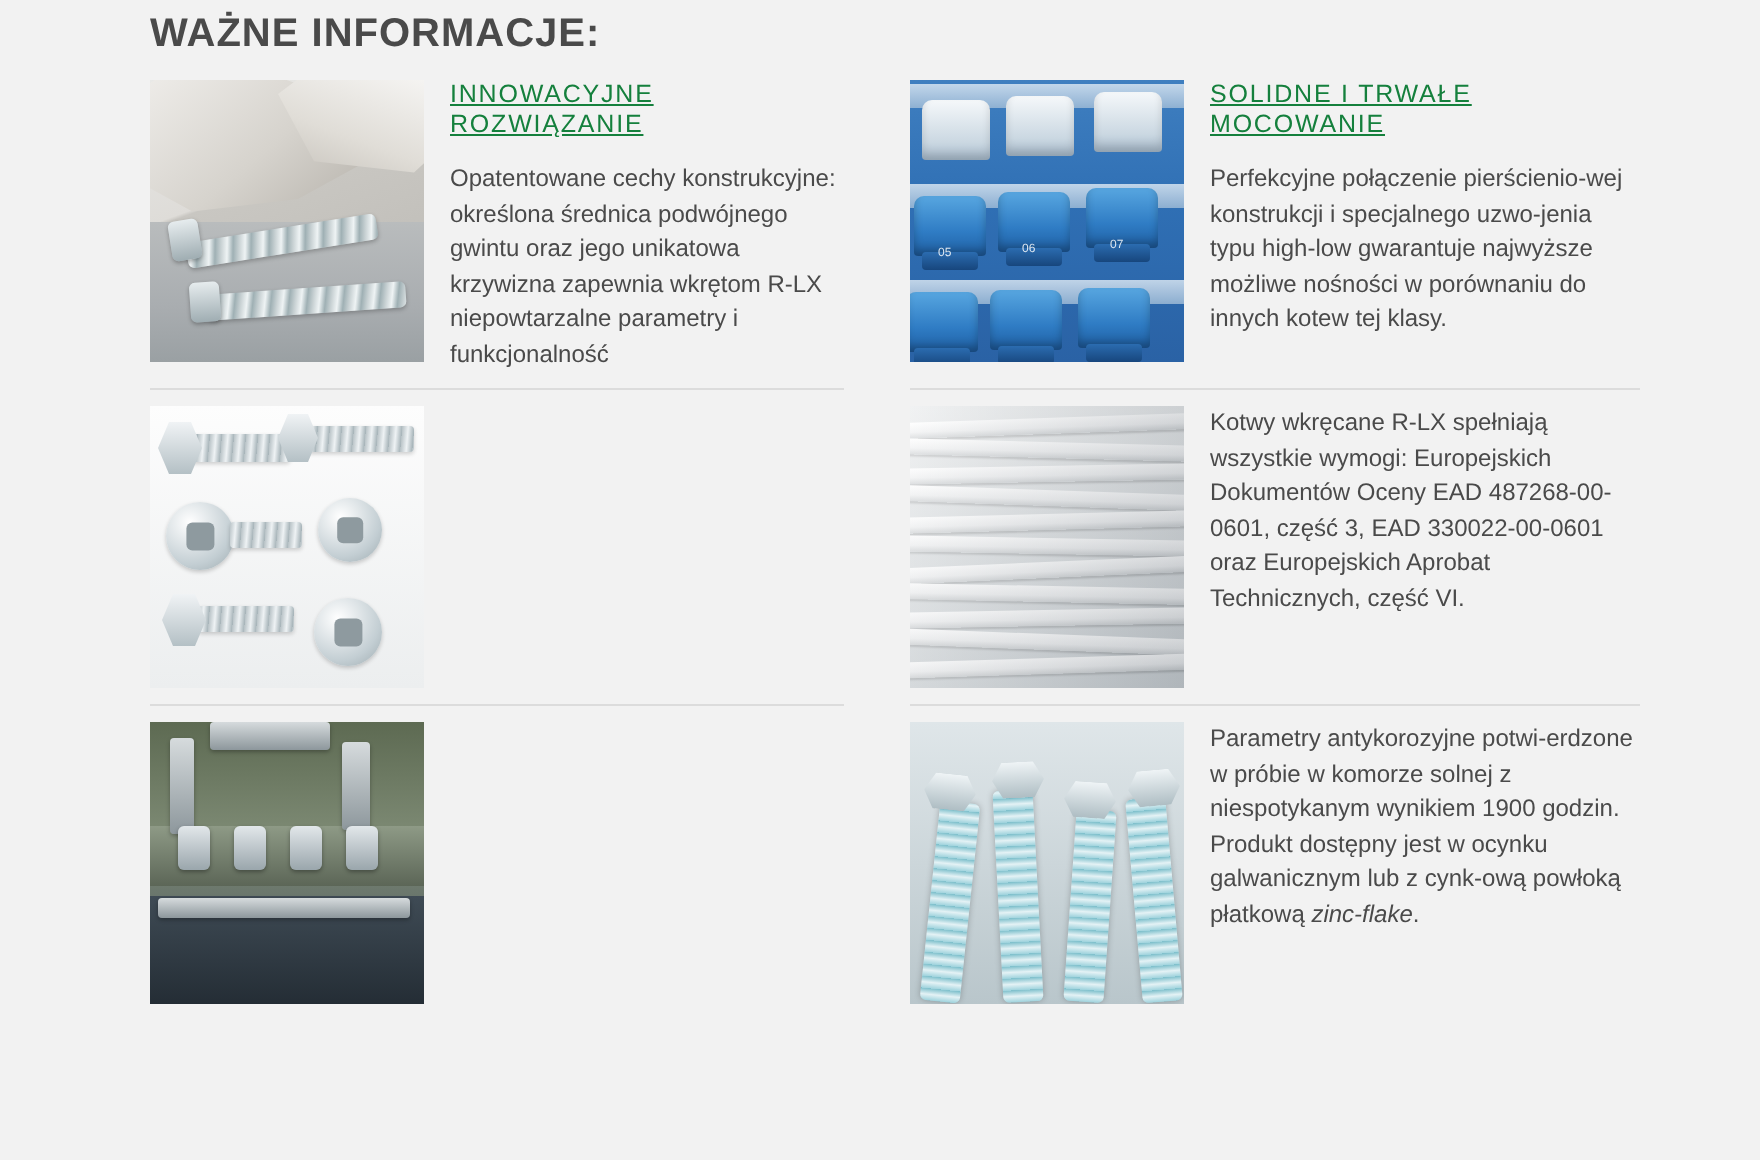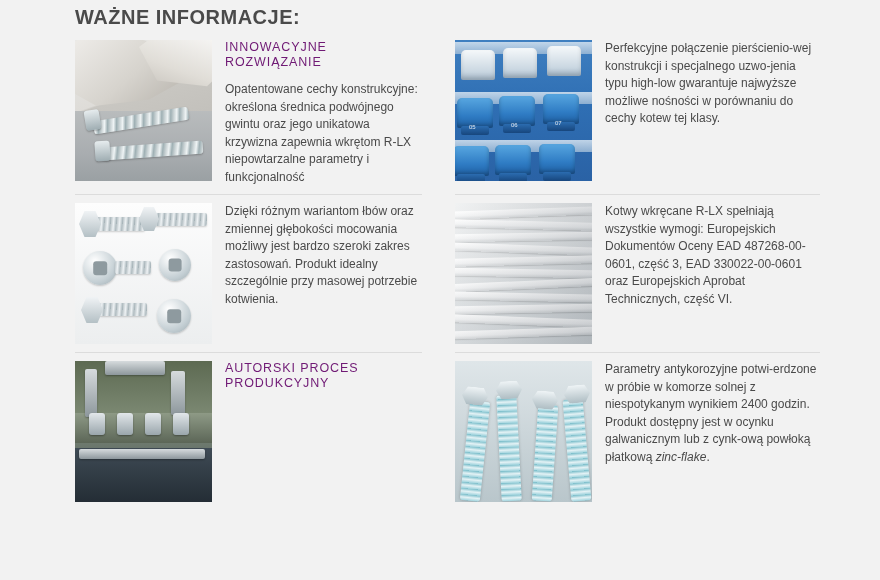--- a/index.html
+++ b/index.html
@@ -60,26 +60,27 @@
     background: #cfd3d6;
   }
   .cell.right .thumb {
     width: 137px;
   }
   .txt {
     flex: 1 1 auto;
     min-width: 0;
   }
   .card-title {
-    color: #701a75;
+    color: #15803d;
     font-size: 12.5px;
     letter-spacing: 0.9px;
     line-height: 15px;
     margin: 0 0 11px 0;
     text-transform: uppercase;
+    text-decoration: underline;
   }
   .card-body {
     font-size: 12px;
     line-height: 17.5px;
     color: #4a4a4a;
     margin: 0;
   }
   .card-body em {
     font-style: italic;
   }
@@ -289,21 +290,22 @@
             <div class="rowband" style="top:100px;"></div>
             <div class="seat" style="left:-2px; top:106px;"></div>
             <div class="seat" style="left:40px; top:105px;"></div>
             <div class="seat" style="left:84px; top:104px;"></div>
             <div class="num" style="left:14px; top:84px;">05</div>
             <div class="num" style="left:56px; top:82px;">06</div>
             <div class="num" style="left:100px; top:80px;">07</div>
           </div>
         </div>
         <div class="txt">
-          <p class="card-body">Perfekcyjne połączenie pierścienio-wej konstrukcji i specjalnego uzwo-jenia typu high-low gwarantuje najwyższe możliwe nośności w porównaniu do cechy kotew tej klasy.</p>
+          <div class="card-title">SOLIDNE I TRWAŁE MOCOWANIE</div>
+          <p class="card-body">Perfekcyjne połączenie pierścienio-wej konstrukcji i specjalnego uzwo-jenia typu high-low gwarantuje najwyższe możliwe nośności w porównaniu do innych kotew tej klasy.</p>
         </div>
       </div>
     </div>
 
     <div class="divider-row">
       <div class="divider-cell">
           <div class="line"></div>
         </div>
       <div class="divider-cell right">
           <div class="line"></div>
@@ -320,21 +322,20 @@
             <div class="hex" style="left:64px; top:4px; width:20px; height:24px;"></div>
             <div class="disc" style="left:8px; top:48px; width:34px; height:34px;"></div>
             <div class="bolt-shaft" style="left:40px; top:58px; width:36px; height:13px;"></div>
             <div class="disc" style="left:84px; top:46px; width:32px; height:32px;"></div>
             <div class="bolt-shaft" style="left:24px; top:100px; width:48px; height:13px;"></div>
             <div class="hex" style="left:6px; top:94px; width:22px; height:26px;"></div>
             <div class="disc" style="left:82px; top:96px; width:34px; height:34px;"></div>
           </div>
         </div>
         <div class="txt">
-          <p class="card-body">Dzięki różnym wariantom łbów oraz zmiennej głębokości mocowania możliwy jest bardzo szeroki zakres zastosowań. Produkt idealny szczególnie przy masowej potrzebie kotwienia.</p>
         </div>
       </div>
 
       <div class="cell right">
         <div class="thumb">
           <div class="img-inner art-papers">
             <div class="sheet" style="top:6px; transform:rotate(-2deg);"></div>
             <div class="sheet" style="top:18px; transform:rotate(1.5deg);"></div>
             <div class="sheet" style="top:30px; transform:rotate(-1deg);"></div>
             <div class="sheet" style="top:42px; transform:rotate(2deg);"></div>
@@ -373,37 +374,36 @@
             <div class="arm" style="left:30px; top:0px; width:60px; height:14px;"></div>
             <div class="arm" style="left:96px; top:10px; width:14px; height:44px;"></div>
             <div class="part" style="left:14px; top:52px;"></div>
             <div class="part" style="left:42px; top:52px;"></div>
             <div class="part" style="left:70px; top:52px;"></div>
             <div class="part" style="left:98px; top:52px;"></div>
             <div class="arm" style="left:4px; top:88px; width:126px; height:10px;"></div>
           </div>
         </div>
         <div class="txt">
-          <div class="card-title">AUTORSKI PROCES PRODUKCYJNY</div>
         </div>
       </div>
 
       <div class="cell right">
         <div class="thumb">
           <div class="img-inner art-zinc">
             <div class="zscrew" style="left:10px; top:40px; height:100px; transform:rotate(6deg);"></div>
             <div class="zhead" style="left:7px; top:26px; transform:rotate(6deg);"></div>
             <div class="zscrew" style="left:44px; top:34px; height:106px; transform:rotate(-3deg);"></div>
             <div class="zhead" style="left:41px; top:20px; transform:rotate(-3deg);"></div>
             <div class="zscrew" style="left:80px; top:44px; height:96px; transform:rotate(4deg);"></div>
             <div class="zhead" style="left:77px; top:30px; transform:rotate(4deg);"></div>
             <div class="zscrew" style="left:112px; top:38px; height:102px; transform:rotate(-5deg);"></div>
             <div class="zhead" style="left:109px; top:24px; transform:rotate(-5deg);"></div>
           </div>
         </div>
         <div class="txt">
-          <p class="card-body"><span>Parametry antykorozyjne potwi-erdzone w próbie w komorze solnej z niespotykanym wynikiem 2400 godzin. Produkt dostępny jest w ocynku galwanicznym lub z cynk-ową powłoką płatkową </span><em>zinc-flake</em><span>.</span></p>
+          <p class="card-body"><span>Parametry antykorozyjne potwi-erdzone w próbie w komorze solnej z niespotykanym wynikiem 1900 godzin. Produkt dostępny jest w ocynku galwanicznym lub z cynk-ową powłoką płatkową </span><em>zinc-flake</em><span>.</span></p>
         </div>
       </div>
     </div>
 
   </div>
 </div>
 
 </body></html>

